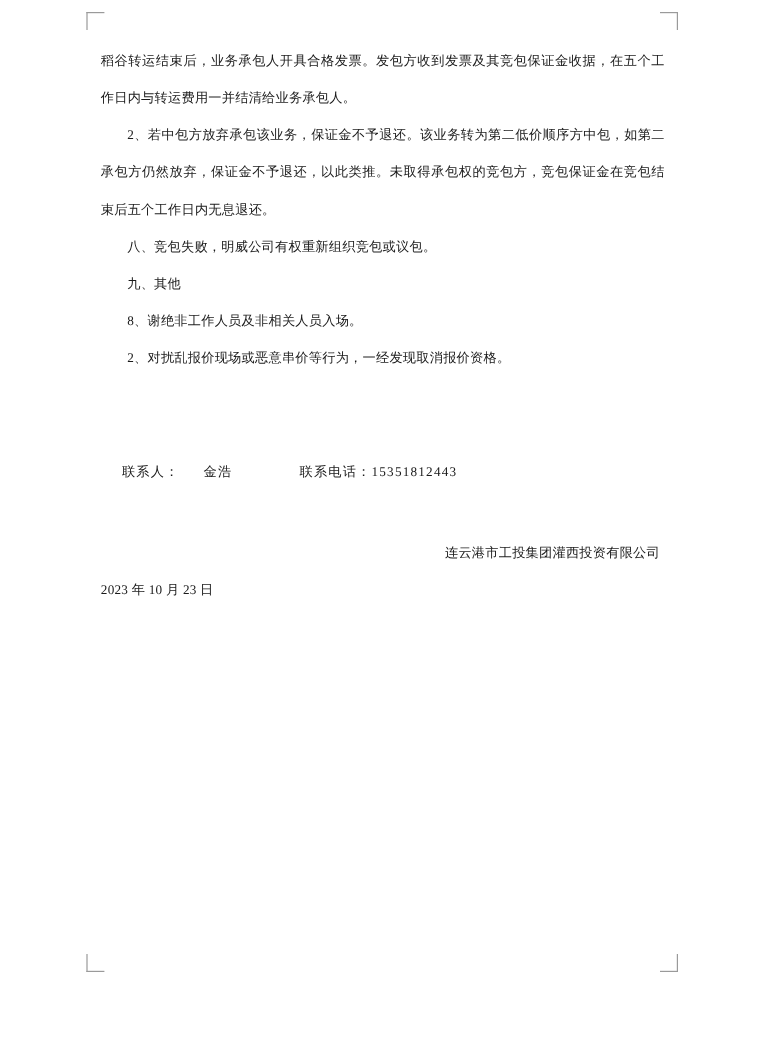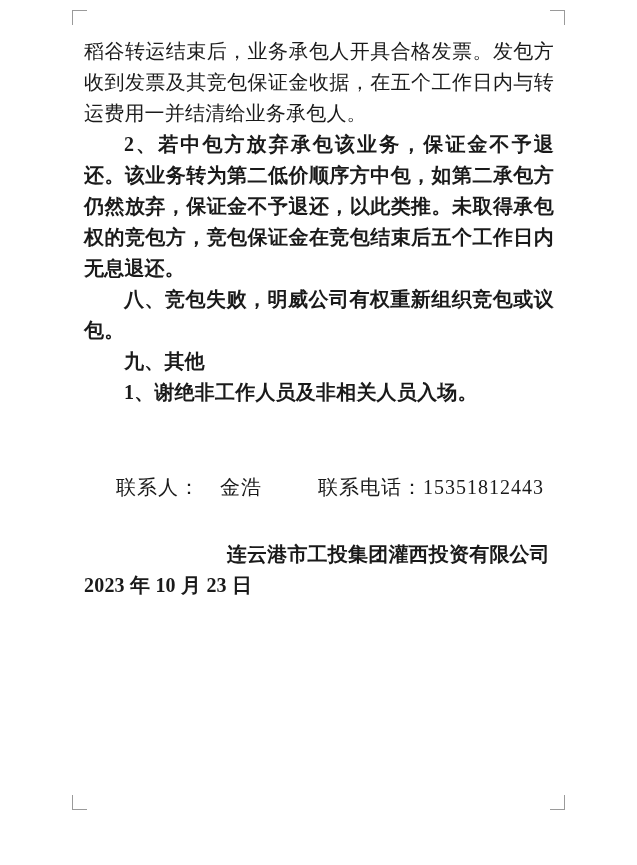--- a/index.html
+++ b/index.html
@@ -30,34 +30,33 @@
   .mark.tl { top: 10px; left: 72px; border-left: 1px solid #9a9a9a; border-top: 1px solid #9a9a9a; }
   .mark.tr { top: 10px; right: 72px; border-right: 1px solid #9a9a9a; border-top: 1px solid #9a9a9a; }
   .mark.bl { bottom: 55px; left: 72px; border-left: 1px solid #9a9a9a; border-bottom: 1px solid #9a9a9a; }
   .mark.br { bottom: 55px; right: 72px; border-right: 1px solid #9a9a9a; border-bottom: 1px solid #9a9a9a; }
 
   .content {
     position: absolute;
     top: 36px;
     left: 84px;
     width: 470px;
-    font-size: 20px;
+    font-size: 11px;
     line-height: 31px;
     color: #1a1a1a;
     letter-spacing: 0.2px;
     text-align: justify;
     text-justify: inter-ideograph;
   }
   p.para {
     margin: 0;
     padding: 0;
   }
   p.indent {
     text-indent: 2em;
-    font-weight: bold;
   }
   .spacer-lg { height: 32px; }
   .contact-line {
     margin: 0;
     padding: 0;
     font-weight: normal;
     letter-spacing: 1px;
     text-indent: 1.6em;
   }
   .contact-gap {
@@ -73,21 +72,21 @@
     padding: 0;
     text-align: right;
     padding-right: 4px;
   }
   .date {
     margin: 0;
     padding: 0;
     text-align: left;
     padding-right: 46px;
   }
-  .sig-block { margin-top: 36px; font-weight: bold; }
+  .sig-block { margin-top: 36px; }
 </style>
 </head>
 <body>
 
 <div class="page">
 
   <div class="mark tl"></div>
   <div class="mark tr"></div>
   <div class="mark bl"></div>
   <div class="mark br"></div>
@@ -95,22 +94,23 @@
   <div class="content">
 
     <p class="para">稻谷转运结束后，业务承包人开具合格发票。发包方收到发票及其竞包保证金收据，在五个工作日内与转运费用一并结清给业务承包人。</p>
 
     <p class="para indent">2、若中包方放弃承包该业务，保证金不予退还。该业务转为第二低价顺序方中包，如第二承包方仍然放弃，保证金不予退还，以此类推。未取得承包权的竞包方，竞包保证金在竞包结束后五个工作日内无息退还。</p>
 
     <p class="para indent">八、竞包失败，明威公司有权重新组织竞包或议包。</p>
 
     <p class="para indent">九、其他</p>
 
-    <p class="para indent">1、谢绝非工作人员及非相关人员入场。</p>
+    <p class="para indent">8、谢绝非工作人员及非相关人员入场。</p>
 
+    <p class="para indent">2、对扰乱报价现场或恶意串价等行为，一经发现取消报价资格。</p>
 
 
     <div class="spacer-lg"></div>
 
 
     <div class="spacer-lg"></div>
 
     <p class="contact-line"><span>联系人：</span><span class="contact-gap2"></span><span>金浩</span><span class="contact-gap"></span><span>联系电话：</span><span>15351812443</span></p>
 
     <div class="sig-block">

